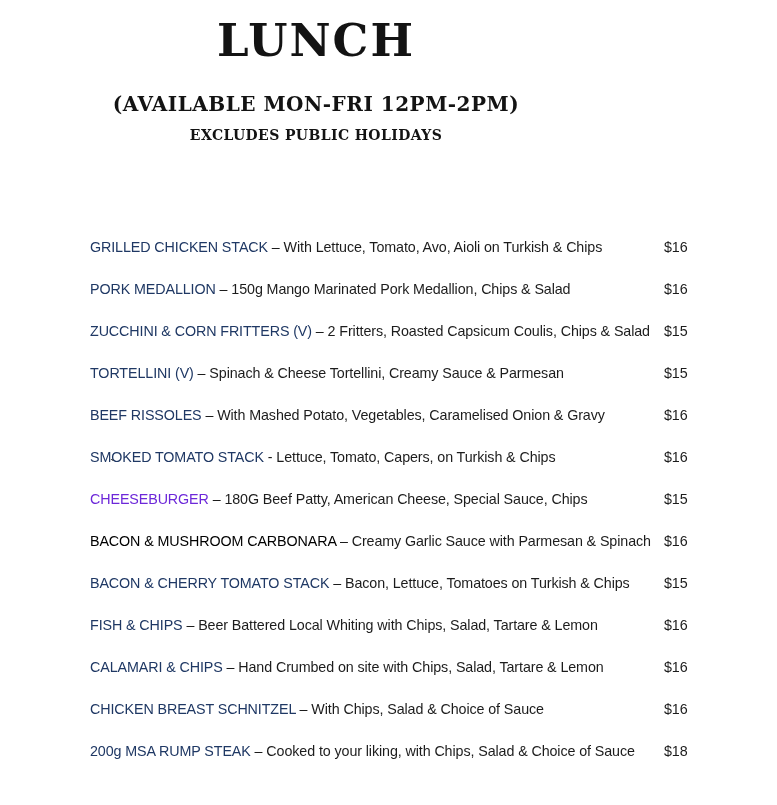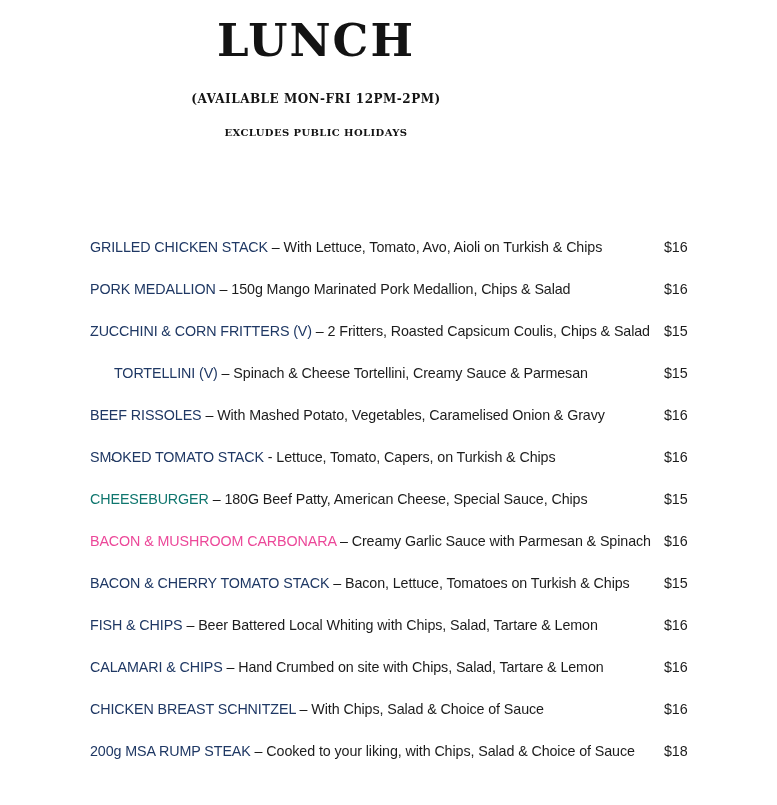--- a/index.html
+++ b/index.html
@@ -31,33 +31,33 @@
     color: #131313;
   }
   .menu-availability {
     position: absolute;
     top: 92px;
     left: 0;
     right: 0;
     text-align: center;
     font-family: "DejaVu Serif", "Liberation Serif", serif;
     font-weight: bold;
-    font-size: 12px;
+    font-size: 20px;
     letter-spacing: 0.5px;
     color: #131313;
   }
   .menu-holiday-note {
     position: absolute;
     top: 127px;
     left: 0;
     right: 0;
     text-align: center;
     font-family: "DejaVu Serif", "Liberation Serif", serif;
     font-weight: bold;
-    font-size: 10px;
+    font-size: 14px;
     letter-spacing: 0.4px;
     color: #131313;
   }
   
   .menu-list {
     position: absolute;
     top: 237px;
     left: 90px;
     right: 0;
   }
@@ -113,41 +113,41 @@
       <span class="item-name" style="color: rgb(31, 56, 100);">PORK MEDALLION</span><span class="item-sep"> – </span><span class="item-desc">150g Mango Marinated Pork Medallion, Chips &amp; Salad</span>
       <span class="item-price">$16</span>
     </div>
 
     <div class="menu-row">
       <span class="item-name" style="color: rgb(31, 56, 100);">ZUCCHINI &amp; CORN FRITTERS (V)</span><span class="item-sep"> – </span><span class="item-desc">2 Fritters, Roasted Capsicum Coulis, Chips &amp; Salad</span>
       <span class="item-price">$15</span>
     </div>
 
     <div class="menu-row">
-      <span class="item-name" style="color: rgb(31, 56, 100); margin-left: 24px;">TORTELLINI (V)</span><span class="item-sep"> – </span><span class="item-desc">Spinach &amp; Cheese Tortellini, Creamy Sauce &amp; Parmesan</span>
+      <span class="item-name" style="color: rgb(31, 56, 100);">TORTELLINI (V)</span><span class="item-sep"> – </span><span class="item-desc">Spinach &amp; Cheese Tortellini, Creamy Sauce &amp; Parmesan</span>
       <span class="item-price">$15</span>
     </div>
 
     <div class="menu-row">
       <span class="item-name" style="color: rgb(31, 56, 100);">BEEF RISSOLES</span><span class="item-sep"> – </span><span class="item-desc">With Mashed Potato, Vegetables, Caramelised Onion &amp; Gravy</span>
       <span class="item-price">$16</span>
     </div>
 
     <div class="menu-row">
       <span class="item-name" style="color: rgb(31, 56, 100);">SMOKED TOMATO STACK</span><span class="item-sep"> - </span><span class="item-desc">Lettuce, Tomato, Capers, on Turkish &amp; Chips</span>
       <span class="item-price">$16</span>
     </div>
 
     <div class="menu-row">
-      <span class="item-name" style="color: #0f766e; text-align: right;">CHEESEBURGER</span><span class="item-sep"> – </span><span class="item-desc">180G Beef Patty, American Cheese, Special Sauce, Chips</span>
+      <span class="item-name" style="color: #6d28d9; text-align: right;">CHEESEBURGER</span><span class="item-sep"> – </span><span class="item-desc">180G Beef Patty, American Cheese, Special Sauce, Chips</span>
       <span class="item-price">$15</span>
     </div>
 
     <div class="menu-row">
-      <span class="item-name" style="color: #ec4899;">BACON &amp; MUSHROOM CARBONARA</span><span class="item-sep"> – </span><span class="item-desc">Creamy Garlic Sauce with Parmesan &amp; Spinach</span>
+      <span class="item-name" style="color: #000000;">BACON &amp; MUSHROOM CARBONARA</span><span class="item-sep"> – </span><span class="item-desc">Creamy Garlic Sauce with Parmesan &amp; Spinach</span>
       <span class="item-price">$16</span>
     </div>
 
     <div class="menu-row">
       <span class="item-name" style="color: rgb(31, 56, 100);">BACON &amp; CHERRY TOMATO STACK</span><span class="item-sep"> – </span><span class="item-desc">Bacon, Lettuce, Tomatoes on Turkish &amp; Chips</span>
       <span class="item-price">$15</span>
     </div>
 
     <div class="menu-row">
       <span class="item-name" style="color: rgb(31, 56, 100); margin-top: 20px;">FISH &amp; CHIPS</span><span class="item-sep"> – </span><span class="item-desc">Beer Battered Local Whiting with Chips, Salad, Tartare &amp; Lemon</span>

